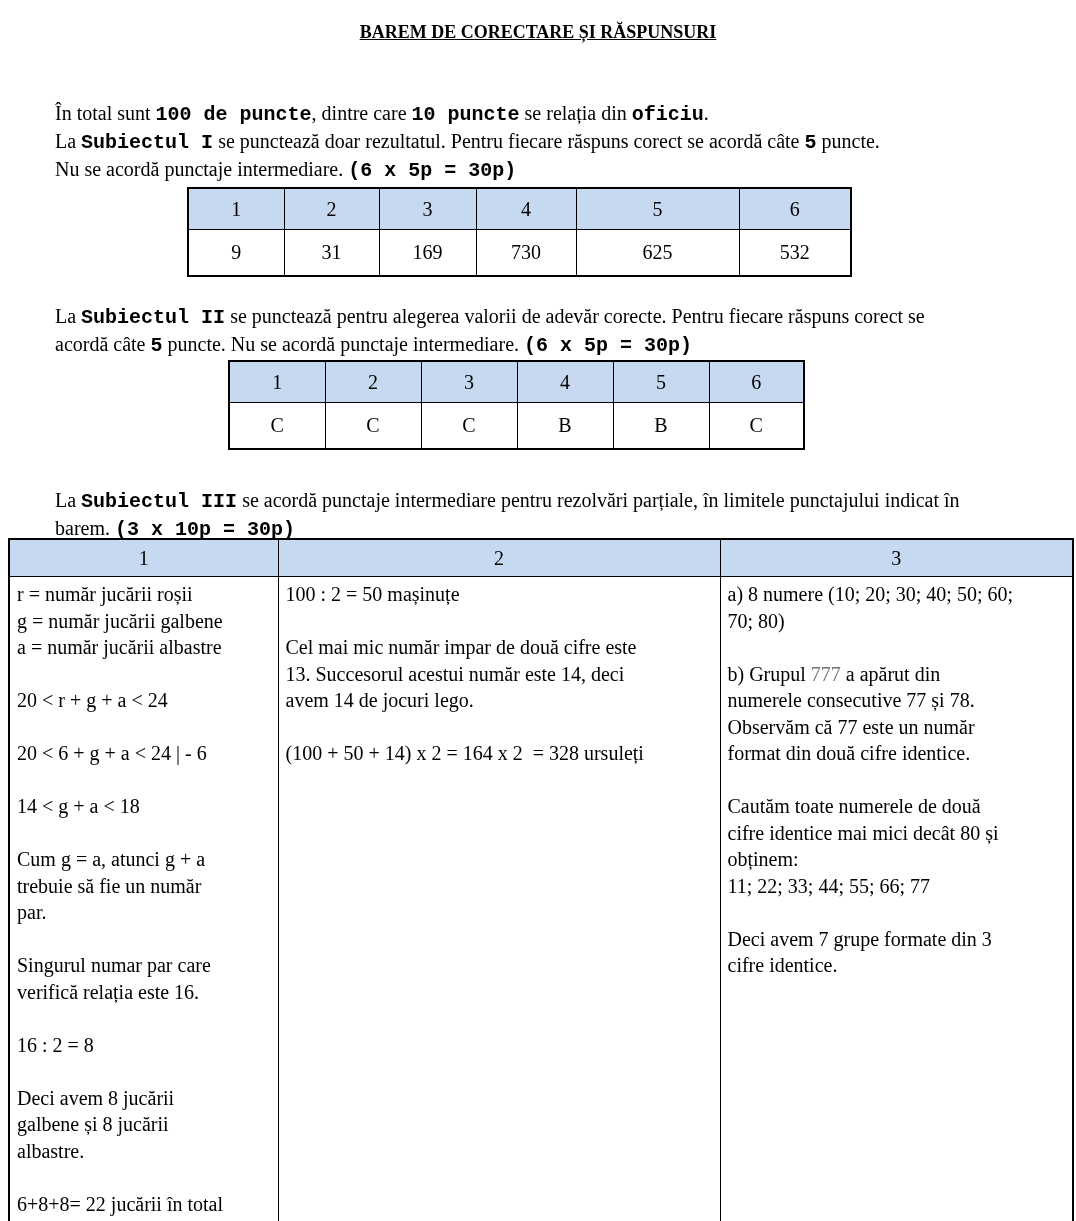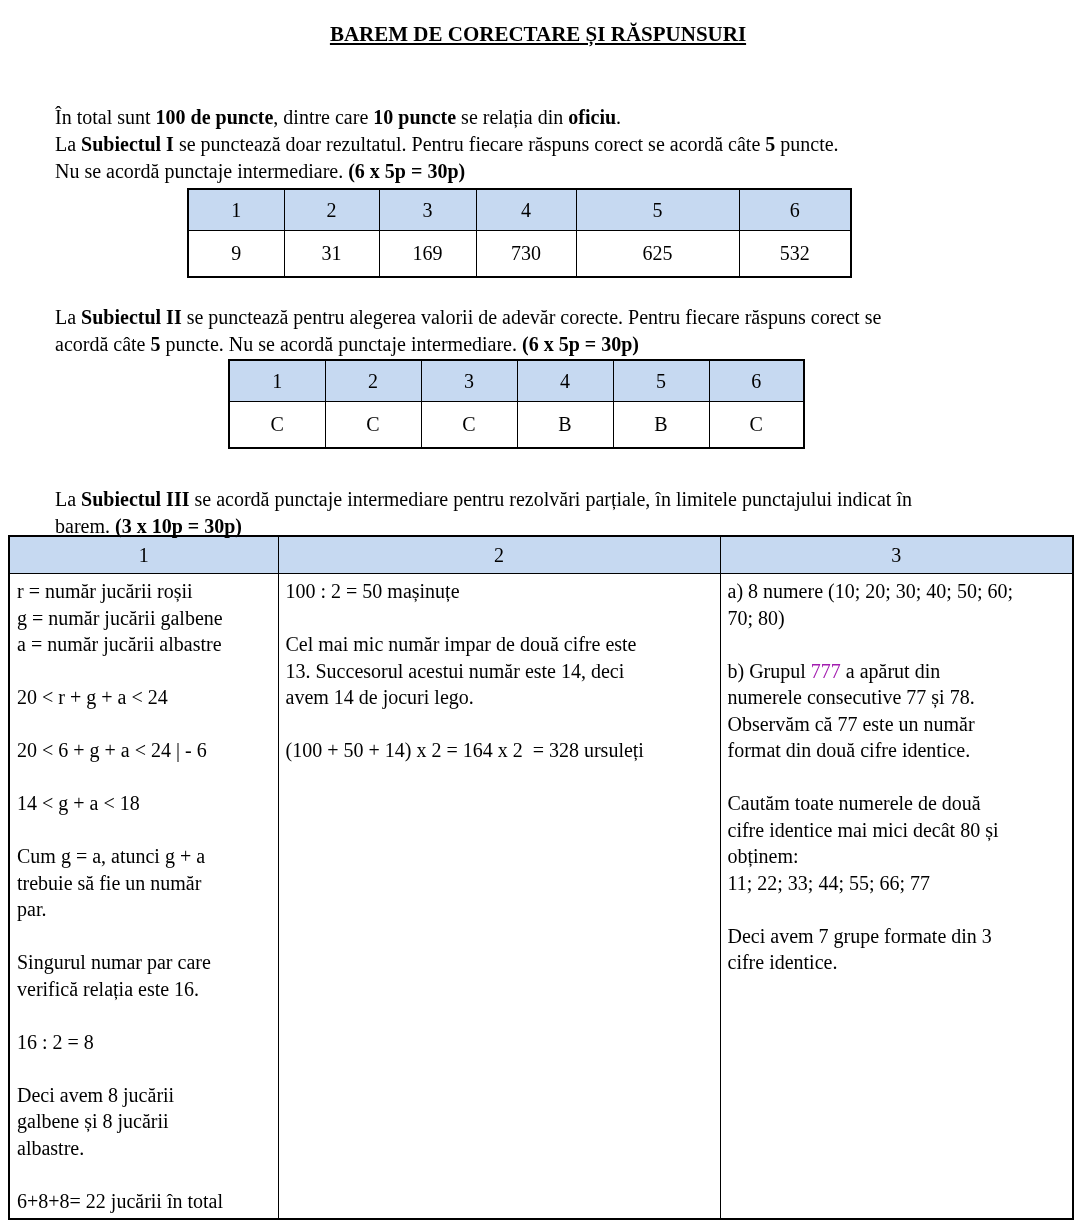--- a/index.html
+++ b/index.html
@@ -9,31 +9,31 @@
   html,body{margin:0;padding:0;background:#ffffff;}
   body{
     width:1076px;
     min-height:1221px;
     font-family:"Liberation Serif","DejaVu Serif",serif;
     font-size:20px;
     color:var(--ink);
     overflow-x:hidden;
   }
   .title{
-    font-size:21px;
+    font-size:18px;
     font-weight:bold;
     text-decoration:underline;
     text-align:center;
     margin:22px 0 0 0;
   }
   .para{
     margin:0 40px 0 55px;
     line-height:27px;
   }
-  .para .b{font-weight:bold;}
+  .para .b{font-weight:bold;font-family:Liberation Mono, monospace;}
   .intro{margin-top:57px;}
   .s1{}
   .s2{margin-top:26px;}
   .s3{margin-top:37px;}
   table{
     border-collapse:collapse;
     border:2px solid #000;
     table-layout:fixed;
   }
   td{
@@ -183,21 +183,21 @@
             <div class="cell-line">Cel mai mic număr impar de două cifre este</div>
             <div class="cell-line">13. Succesorul acestui număr este 14, deci</div>
             <div class="cell-line">avem 14 de jocuri lego.</div>
             <div class="cell-line">&nbsp;</div>
             <div class="cell-line">(100 + 50 + 14) x 2 = 164 x 2  = 328 ursuleți</div>
           </td>
         <td class="sol">
             <div class="cell-line">a) 8 numere (10; 20; 30; 40; 50; 60;</div>
             <div class="cell-line">70; 80)</div>
             <div class="cell-line">&nbsp;</div>
-            <div class="cell-line"><span>b) Grupul </span><span style="color: #a21caf; text-align: right;">777</span><span> a apărut din</span></div>
+            <div class="cell-line"><span>b) Grupul </span><span style="color: #737373; text-align: right;">777</span><span> a apărut din</span></div>
             <div class="cell-line">numerele consecutive 77 și 78.</div>
             <div class="cell-line">Observăm că 77 este un număr</div>
             <div class="cell-line">format din două cifre identice.</div>
             <div class="cell-line">&nbsp;</div>
             <div class="cell-line">Cautăm toate numerele de două</div>
             <div class="cell-line">cifre identice mai mici decât 80 și</div>
             <div class="cell-line">obținem:</div>
             <div class="cell-line">11; 22; 33; 44; 55; 66; 77</div>
             <div class="cell-line">&nbsp;</div>
             <div class="cell-line">Deci avem 7 grupe formate din 3</div>

